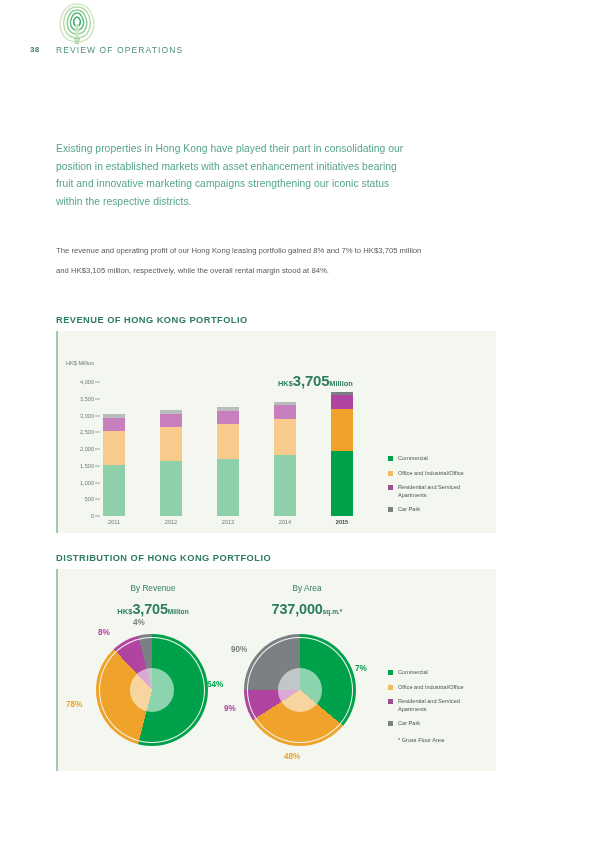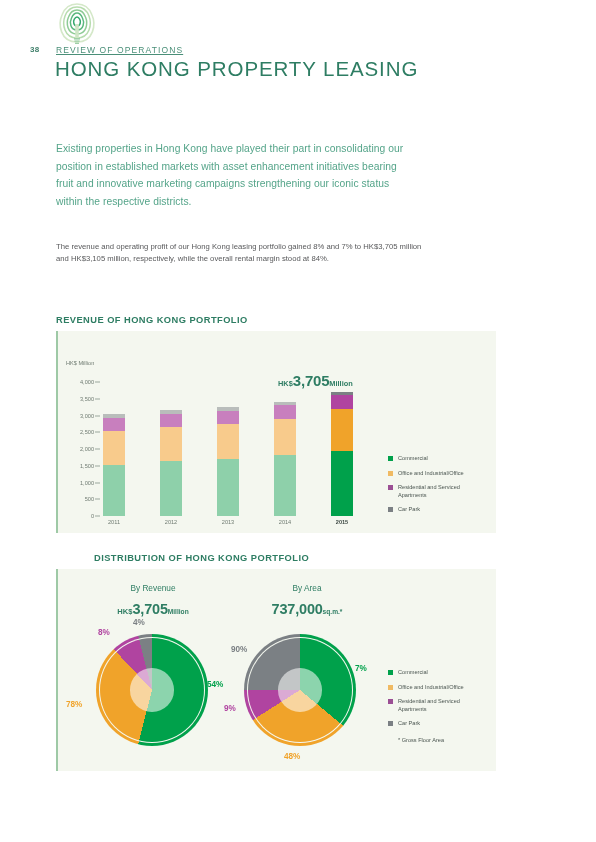--- a/index.html
+++ b/index.html
@@ -12,44 +12,44 @@
   .page { position: relative; width: 596px; height: 842px; }
 
   
   .logo { position: absolute; left: 56px; top: 2px; width: 42px; height: 44px; }
   .pagenum {
     position: absolute; left: 30px; top: 45px;
     font-size: 8px; font-weight: bold; color: #3f7f6a; letter-spacing: .2px;
   }
   .kicker {
     position: absolute; left: 56px; top: 45px;
-    font-size: 8.5px; font-weight: 500; color: #4a8f78; letter-spacing: 1.1px; text-decoration: underline;
+    font-size: 8.5px; font-weight: 500; color: #4a8f78; letter-spacing: 1.1px;
   }
   .title {
     position: absolute; left: 55px; top: 57px;
     font-size: 20.5px; font-weight: 400; color: #2e7d63; letter-spacing: 0.9px;
   }
 
   
   .lead {
     position: absolute; left: 56px; top: 140px; width: 360px;
     font-size: 10.3px; line-height: 17.6px; color: #54a489; letter-spacing: .05px;
   }
   .body-copy {
     position: absolute; left: 56px; top: 241px; width: 368px;
-    font-size: 7.7px; line-height: 12px; color: #58595b;
+    font-size: 7.7px; line-height: 20px; color: #58595b;
   }
 
   
   .sec-head {
     position: absolute; font-size: 9.3px; font-weight: bold;
     color: #2e7d63; letter-spacing: .45px;
   }
   #rev-head { left: 56px; top: 315px; }
-  #dist-head { left: 56px; top: 553px; margin-left: 38px; }
+  #dist-head { left: 56px; top: 553px; }
 
   
   .panel { position: absolute; background: #f4f7ef; }
   #rev-panel  { left: 56px; top: 331px; width: 440px; height: 202px; }
   #dist-panel { left: 56px; top: 569px; width: 440px; height: 202px; }
   .panel-rule { position: absolute; left: 0; top: 0; width: 2px; height: 100%; background: #9ec9a6; }
 
   
   .axis-unit { position: absolute; left: 66px; top: 360px; font-size: 5.6px; color: #6f7b72; }
   .ytick {
@@ -119,21 +119,20 @@
       </g>
       <rect x="19.2" y="22" width="3.6" height="14" fill="#cfe6c6"></rect>
       <rect x="18" y="36" width="6" height="1.6" fill="#9fd0a7"></rect>
       <rect x="18.4" y="38.4" width="5.2" height="1.4" fill="#9fd0a7"></rect>
       <rect x="19" y="40.6" width="4" height="1.4" fill="#9fd0a7"></rect>
     </svg>
   </div>
 
   <div class="pagenum">38</div>
   <div class="kicker">REVIEW OF OPERATIONS</div>
-  <h1 class="title">HONG KONG PROPERTY LEASING</h1>
 
   <p class="lead">Existing properties in Hong Kong have played their part in consolidating our position in established markets with asset enhancement initiatives bearing fruit and innovative marketing campaigns strengthening our iconic status within the respective districts.</p>
   <p class="body-copy">The revenue and operating profit of our Hong Kong leasing portfolio gained 8% and 7% to HK$3,705 million and HK$3,105 million, respectively, while the overall rental margin stood at 84%.</p>
 
   <div class="sec-head" id="rev-head">REVENUE OF HONG KONG PORTFOLIO</div>
 
   <div class="panel" id="rev-panel">
     <div class="panel-rule"></div>
   </div>
 

